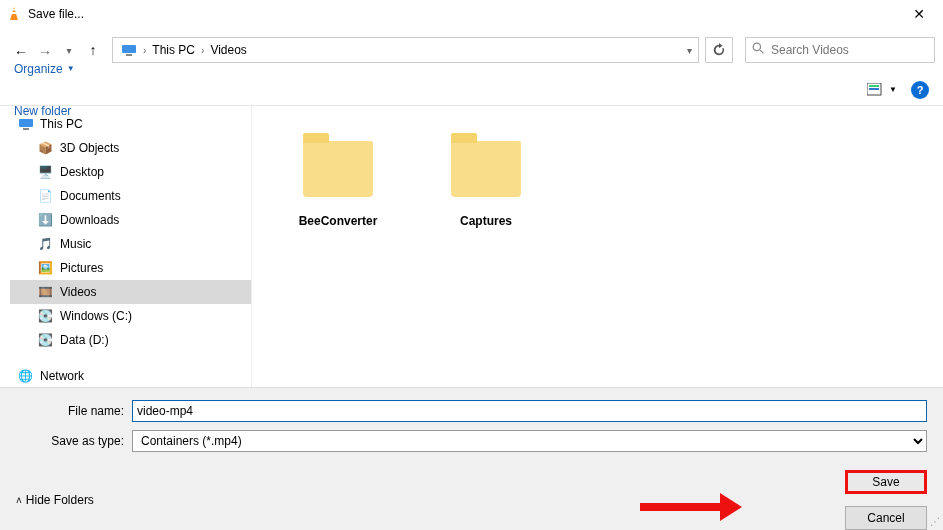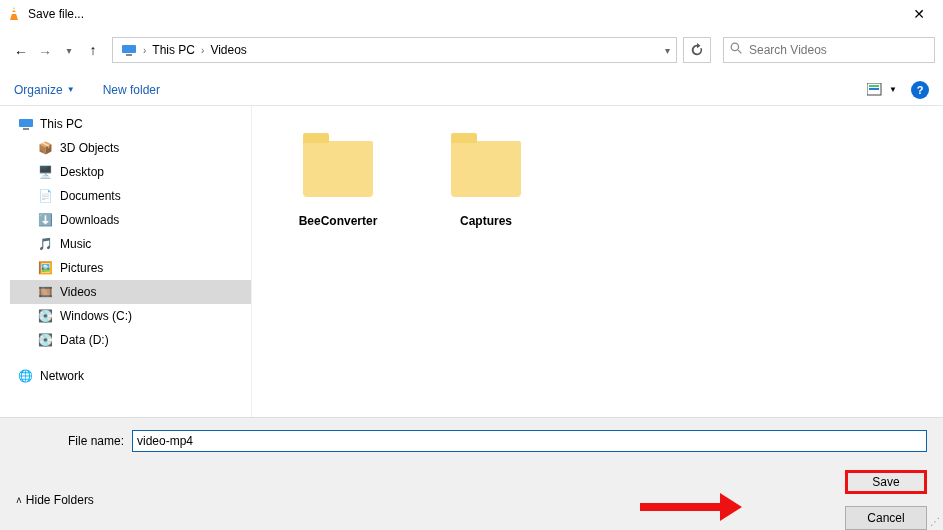--- a/index.html
+++ b/index.html
@@ -11,25 +11,25 @@
 .navrow { display: flex; align-items: center; height: 32px; padding: 0 8px; gap: 6px; margin-top: 6px; margin-bottom: 8px; }
 .nav-arrows { display: flex; align-items: center; gap: 2px; padding: 0 2px; }
 .nav-arrows span { width: 22px; text-align: center; color: #666; font-size: 14px; }
 .nav-arrows .active { color: #000; cursor: pointer; }
 .addrbar { flex: 1; display: flex; align-items: center; border: 1px solid #ccc; height: 26px; padding: 0 4px; background: #fff; }
 .addrbar .pc-icon { width: 16px; height: 16px; margin: 0 4px; }
 .addrbar .crumb { padding: 0 4px; cursor: pointer; }
 .addrbar .chev { color: #666; font-size: 10px; padding: 0 2px; }
 .addrbar .spacer { flex: 1; }
 .refresh { width: 28px; height: 26px; border: 1px solid #ccc; display: flex; align-items: center; justify-content: center; cursor: pointer; }
-.searchbox { width: 212px; height: 26px; border: 1px solid #ccc; display: flex; align-items: center; padding: 0 6px; margin-left: 6px; }
+.searchbox { width: 190px; height: 26px; border: 1px solid #ccc; display: flex; align-items: center; padding: 0 6px; margin-left: 6px; }
 .searchbox .sicon { margin-right: 6px; color: #888; }
 .searchbox input { border: none; outline: none; flex: 1; color: #555; }
 .toolbar { display: flex; align-items: center; height: 32px; padding: 0 14px; border-bottom: 1px solid #e5e5e5; justify-content: space-between; }
-.toolbar-left { display: flex; gap: 28px; }
+.toolbar-left { display: flex; gap: 28px; flex-direction: column; }
 .tb-item { color: #1a5fb4; cursor: pointer; display: flex; align-items: center; gap: 4px; }
 .tb-item .drop { font-size: 8px; }
 .toolbar-right { display: flex; align-items: center; gap: 14px; }
 .viewbtn { display: flex; align-items: center; gap: 4px; cursor: pointer; }
 .help-icon { width: 18px; height: 18px; border-radius: 50%; background: #0b6dd4; color: #fff; display: flex; align-items: center; justify-content: center; font-weight: bold; font-size: 11px; cursor: pointer; }
 .mainarea { display: flex; height: 325px; }
 .sidebar { width: 252px; overflow-y: auto; padding: 6px 0 6px 10px; border-right: 1px solid #eee; }
 .treeitem { display: flex; align-items: center; height: 24px; padding-left: 8px; cursor: pointer; gap: 6px; }
 .treeitem.level2 { padding-left: 28px; }
 .treeitem.selected { background: #d9d9d9; }
@@ -201,20 +201,24 @@
       <span class="fname">Captures</span>
     </div>
   </div>
 </div>
 
 <div class="footer">
   <div class="field-row">
     <span class="lbl">File name:</span>
     <div class="ctl"><input type="text" value="video-mp4" style=""></div>
   </div>
+  <div class="field-row">
+    <span class="lbl">Save as type:</span>
+    <div class="ctl"><select><option>Containers (*.mp4)</option></select></div>
+  </div>
   <div class="footer-actions">
     <span class="hide-folders">
       <span style="font-size:10px;">˄</span>
       <span>Hide Folders</span>
     </span>
     <div class="btn-row">
       <div class="btn save">Save</div>
       <div class="btn">Cancel</div>
     </div>
   </div>

